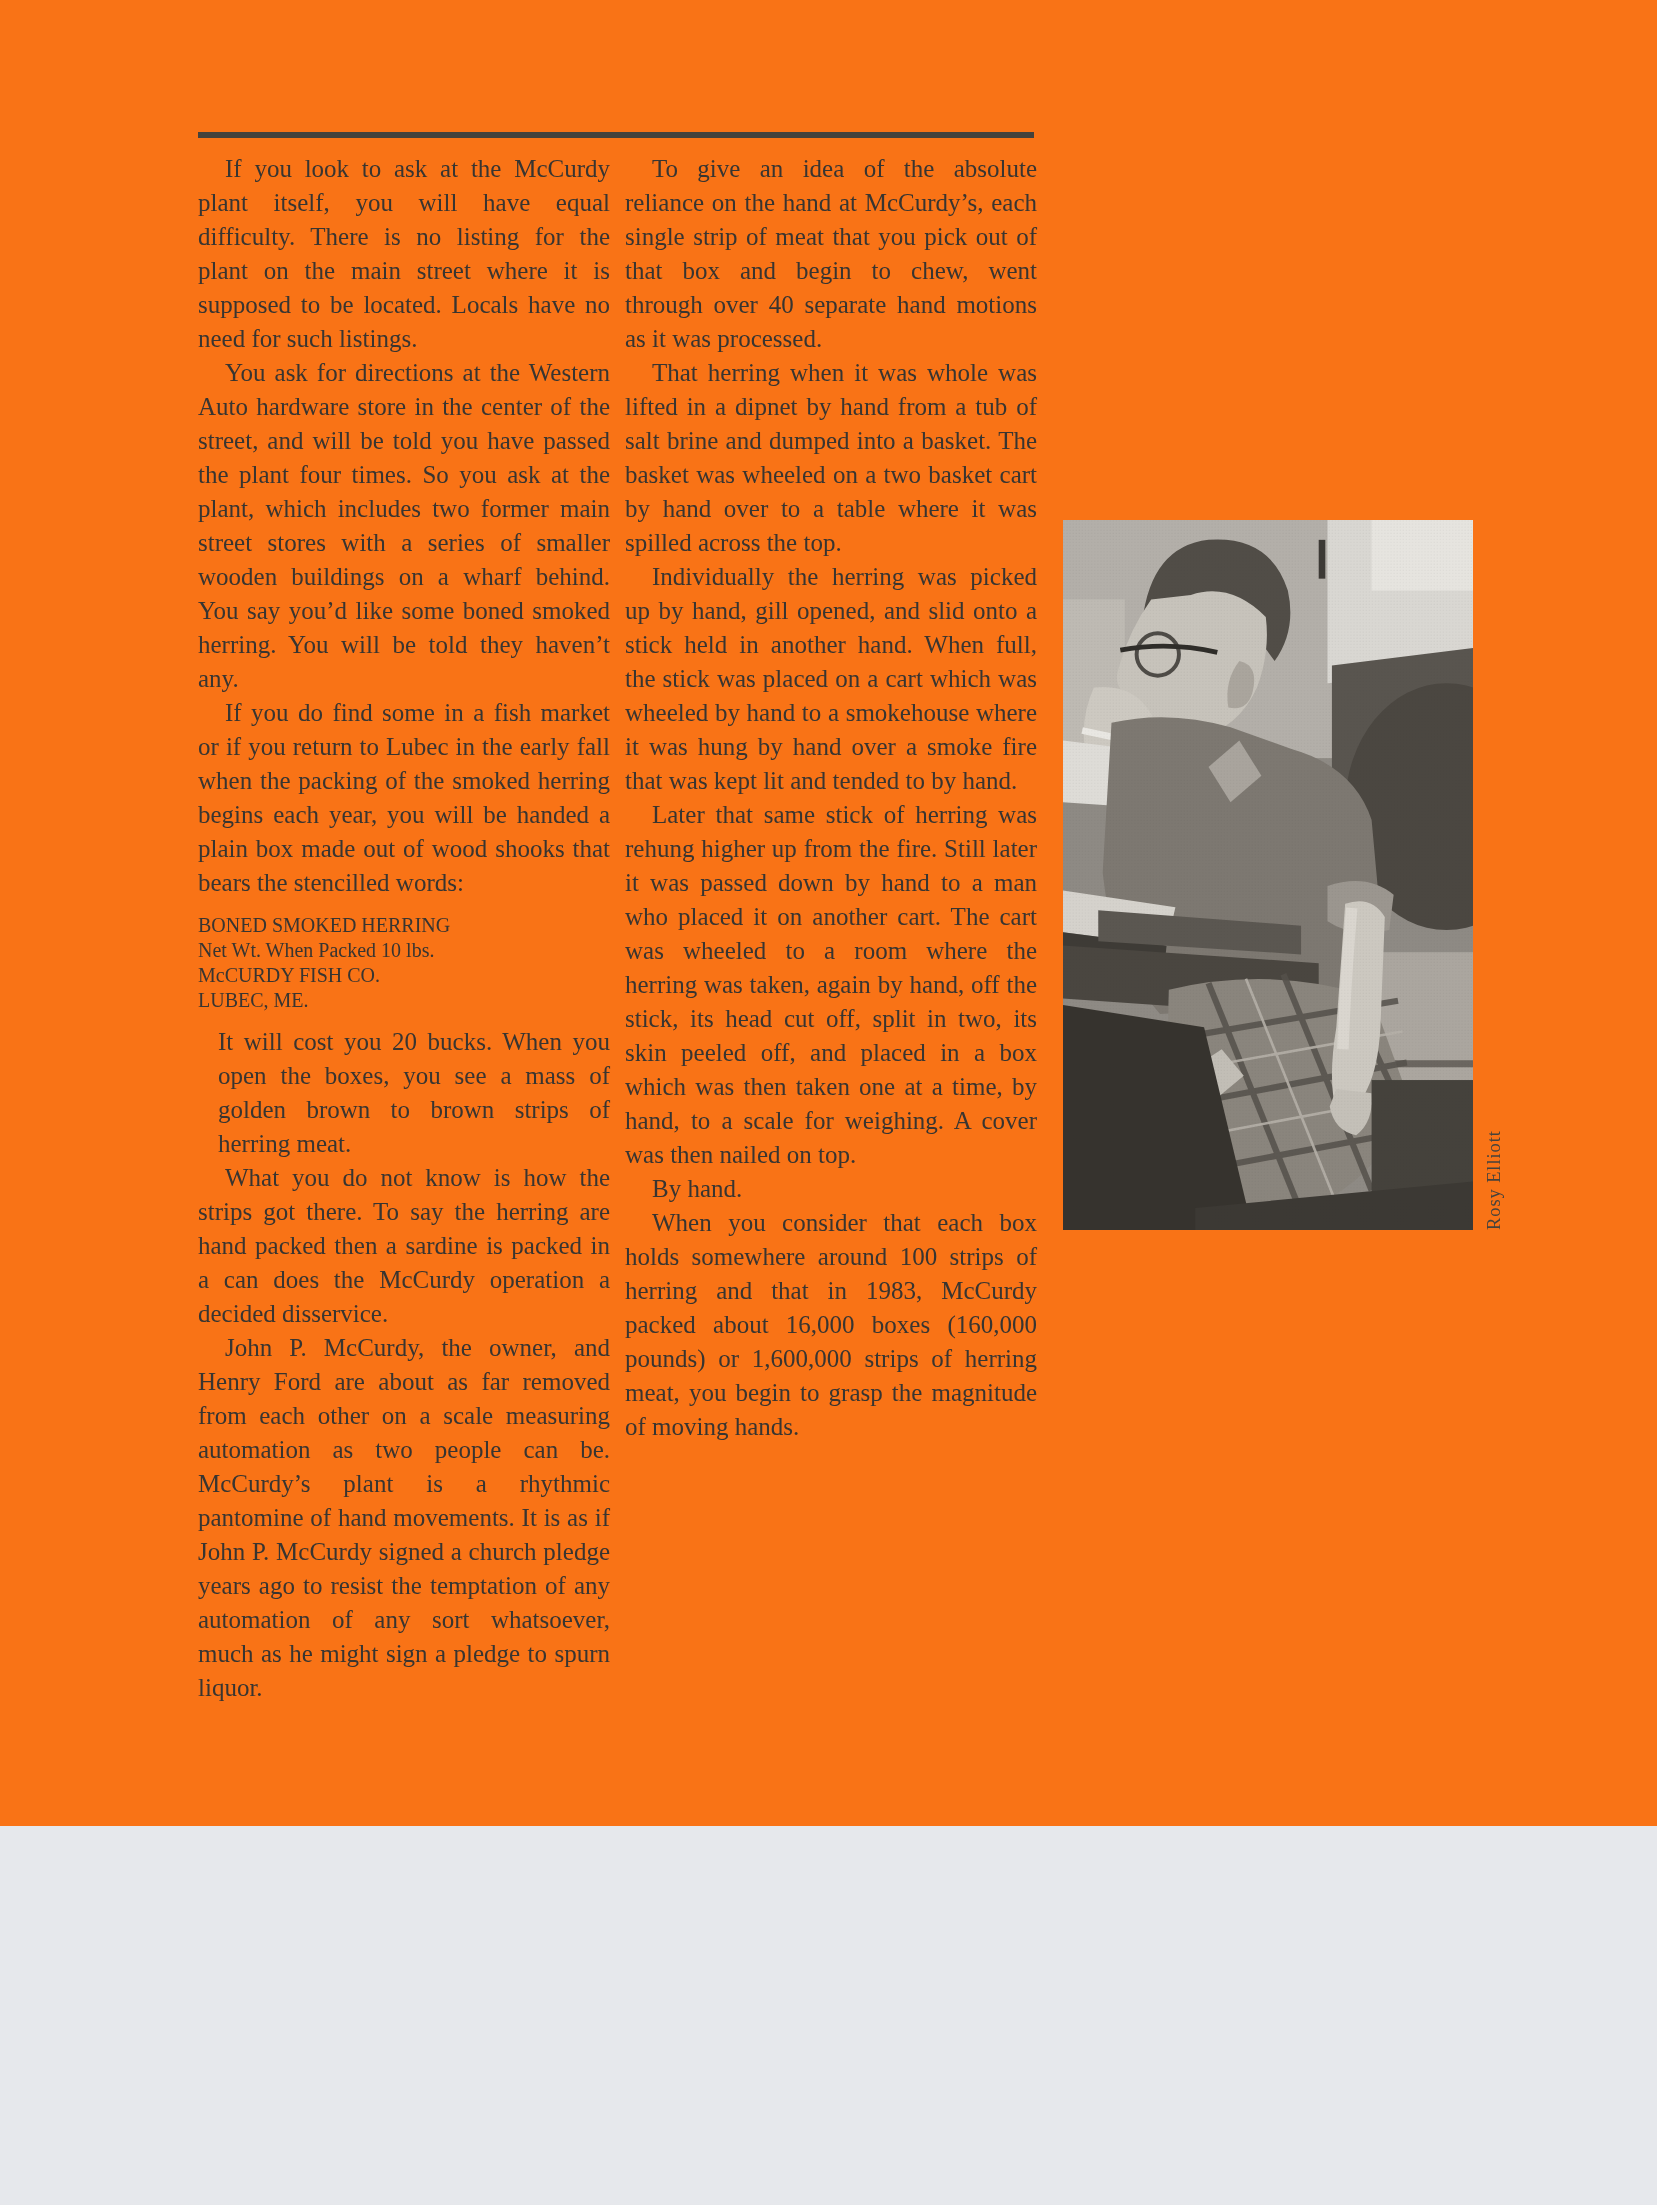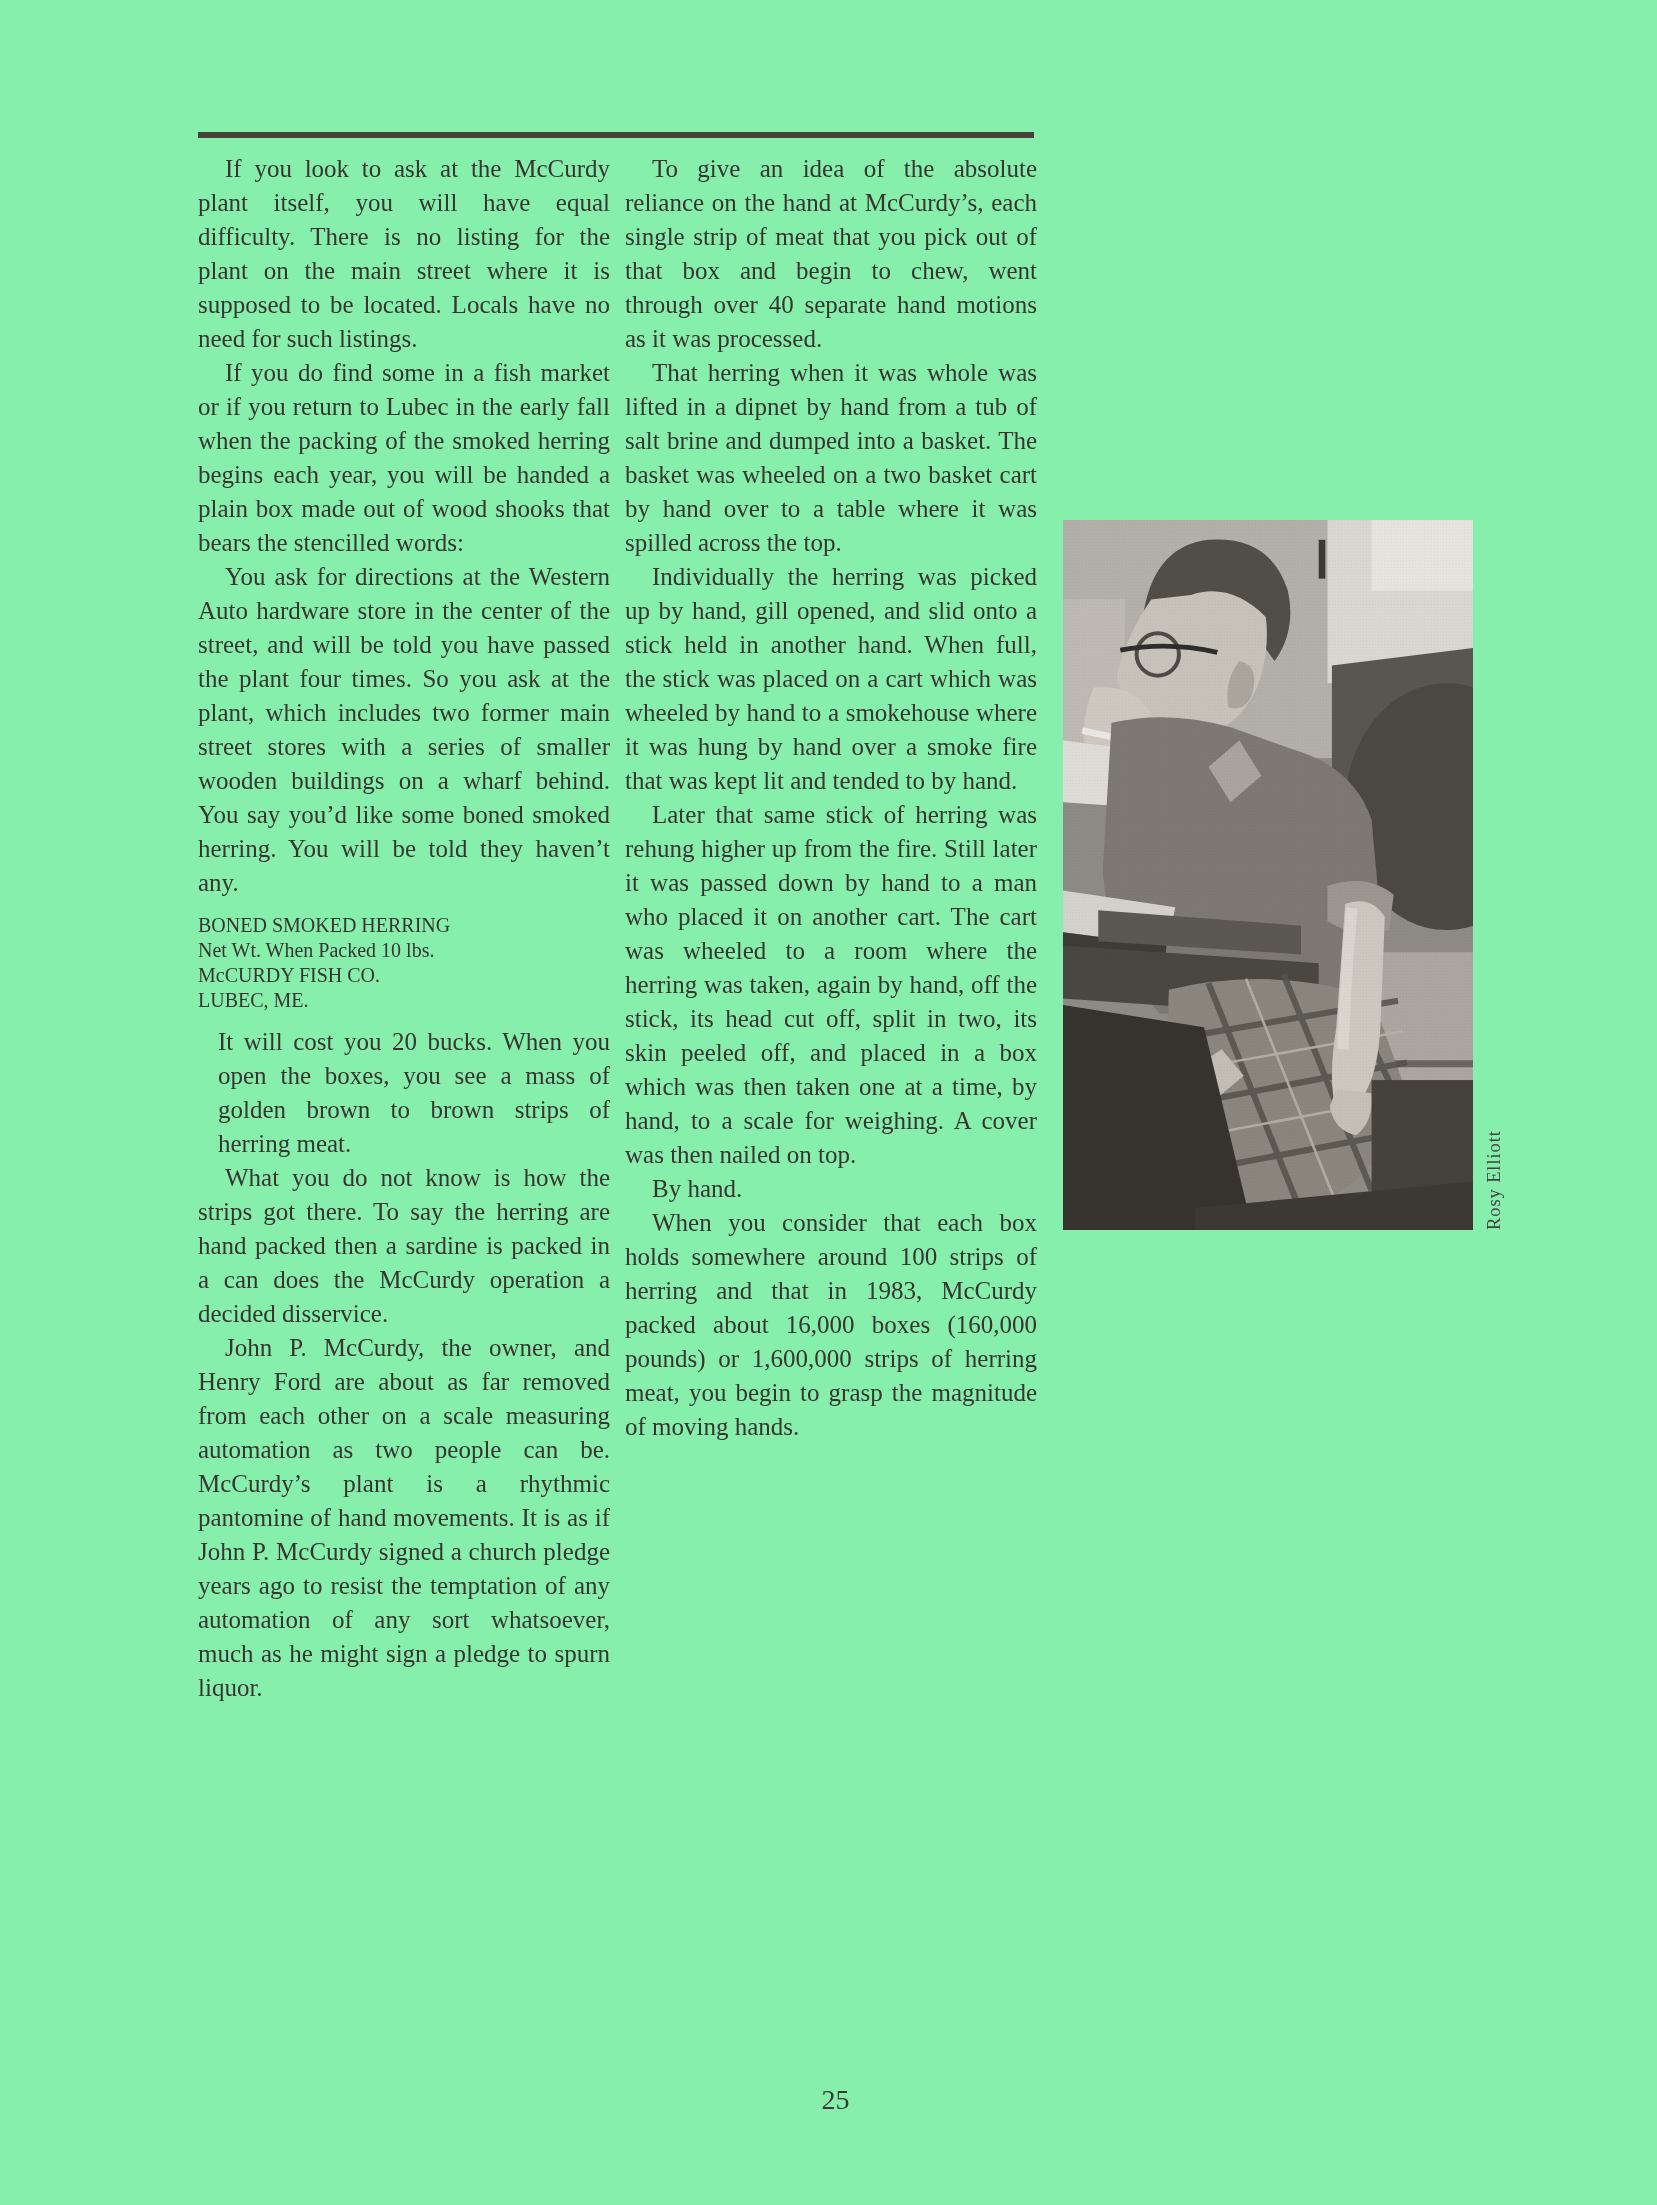--- a/index.html
+++ b/index.html
@@ -1,20 +1,20 @@
 <!DOCTYPE html>
 <html lang="en" style="font-size:7px"><head>
 <meta charset="utf-8">
 <style>
   html, body { margin: 0; padding: 0; background: #e6e8ec; }
   .page {
     position: relative;
     width: 1658px;
-    height: 2205px;
-    background: #86efac;
+    height: 1826px;
+    background: #f97316;
     font-family: "Liberation Serif", serif;
     color: #383531;
     overflow: hidden;
   }
   .top-rule {
     position: absolute;
     left: 198px; top: 132px;
     width: 836px; height: 5.7px;
     background: #45423c;
   }
@@ -74,22 +74,22 @@
 </style>
 </head>
 <body>
 
 <div class="page">
 
   <div class="top-rule"></div>
 
   <div class="col col-left">
       <p>If you look to ask at the McCurdy plant itself, you will have equal difficulty. There is no listing for the plant on the main street where it is supposed to be located. Locals have no need for such listings.</p>
+      <p>You ask for directions at the Western Auto hardware store in the center of the street, and will be told you have passed the plant four times. So you ask at the plant, which includes two former main street stores with a series of smaller wooden buildings on a wharf behind. You say you’d like some boned smoked herring. You will be told they haven’t any.</p>
       <p>If you do find some in a fish market or if you return to Lubec in the early fall when the packing of the smoked herring begins each year, you will be handed a plain box made out of wood shooks that bears the stencilled words:</p>
-      <p>You ask for directions at the Western Auto hardware store in the center of the street, and will be told you have passed the plant four times. So you ask at the plant, which includes two former main street stores with a series of smaller wooden buildings on a wharf behind. You say you’d like some boned smoked herring. You will be told they haven’t any.</p>
       <div class="stencil">
         <div>BONED SMOKED HERRING</div>
         <div>Net Wt. When Packed 10 lbs.</div>
         <div>McCURDY FISH CO.</div>
         <div>LUBEC, ME.</div>
       </div>
       <p class="flush">It will cost you 20 bucks. When you open the boxes, you see a mass of golden brown to brown strips of herring meat.</p>
       <p>What you do not know is how the strips got there. To say the herring are hand packed then a sardine is packed in a can does the McCurdy operation a decided disservice.</p>
       <p>John P. McCurdy, the owner, and Henry Ford are about as far removed from each other on a scale measuring automation as two people can be. McCurdy’s plant is a rhythmic pantomine of hand movements. It is as if John P. McCurdy signed a church pledge years ago to resist the temptation of any automation of any sort whatsoever, much as he might sign a pledge to spurn liquor.</p>
     </div>

